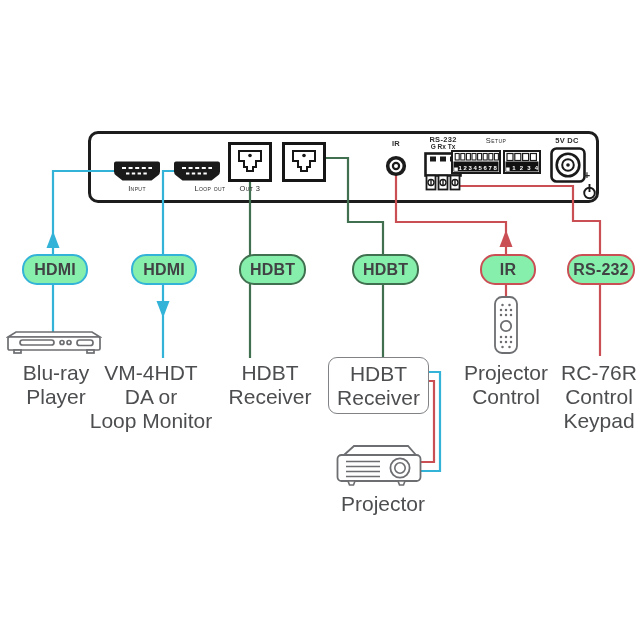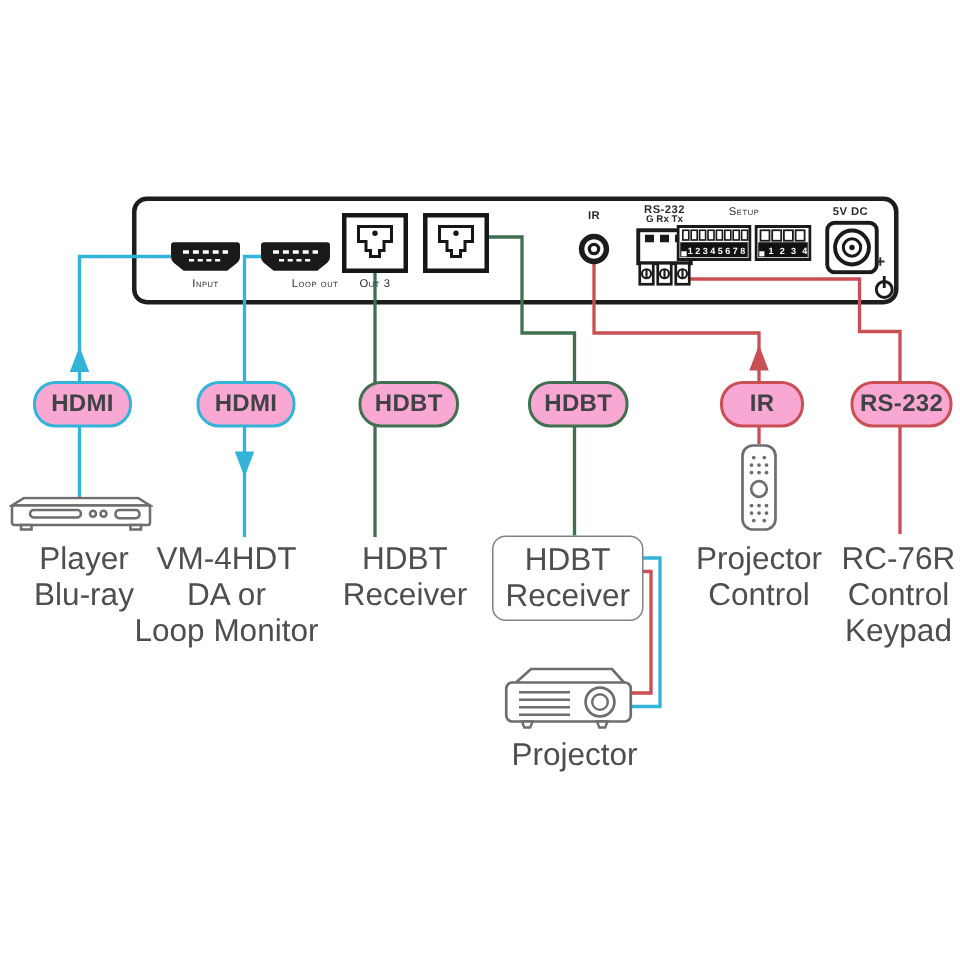--- a/index.html
+++ b/index.html
@@ -18,21 +18,21 @@
   .wires{position:absolute;left:0;top:0;width:640px;height:640px;pointer-events:none;}
   .wires path{fill:none;stroke-width:2.2px;}
   .c-cyan{stroke:var(--cyan);} .c-green{stroke:var(--green);} .c-red{stroke:var(--red);}
   .a-cyan{fill:var(--cyan);} .a-red{fill:var(--red);}
   .abs{position:absolute;}
   .portlabel{position:absolute;font-size:7.5px;font-weight:400;letter-spacing:.4px;
              color:#2b2b2b;text-align:center;font-variant:small-caps;}
   .toplabel{position:absolute;font-size:7.5px;font-weight:700;letter-spacing:.3px;
             color:#2b2b2b;text-align:center;}
   .pins{position:absolute;font-size:6.5px;font-weight:700;color:#2b2b2b;text-align:center;}
-  .pill{position:absolute;top:254px;height:27px;border-radius:15px;background:#f9a8d4;
+  .pill{position:absolute;top:254px;height:27px;border-radius:15px;background:#86efac;
         display:flex;align-items:center;justify-content:center;
         font-size:16px;font-weight:700;color:#414244;letter-spacing:.2px;z-index:5;}
   .pill-cyan{border:2.4px solid var(--cyan);}
   .pill-green{border:2.4px solid var(--green);}
   .pill-red{border:2.4px solid var(--red);}
   .devlbl{position:absolute;font-size:21px;line-height:24px;color:var(--text);
           text-align:center;z-index:6;}
   .rxbox{position:absolute;left:328px;top:357px;width:99px;height:55px;background:#fff;
          border:1.7px solid #808285;border-radius:9px;z-index:6;
          display:flex;flex-direction:column;align-items:center;justify-content:center;
@@ -235,22 +235,22 @@
       <path d="M62,38 h7 l-1.5,4 h-4 Z"></path>
     </g>
   </svg>
 
   <div class="rxbox">
     <div>HDBT</div>
     <div>Receiver</div>
   </div>
 
   <div class="devlbl" style="left:0px;top:361px;width:112px">
+    <div>Blu-ray</div>
     <div>Player</div>
-    <div>Blu-ray</div>
   </div>
   <div class="devlbl" style="left:76px;top:361px;width:150px">
     <div>VM-4HDT</div>
     <div>DA or</div>
     <div>Loop Monitor</div>
   </div>
   <div class="devlbl" style="left:214px;top:361px;width:112px">
     <div>HDBT</div>
     <div>Receiver</div>
   </div>

